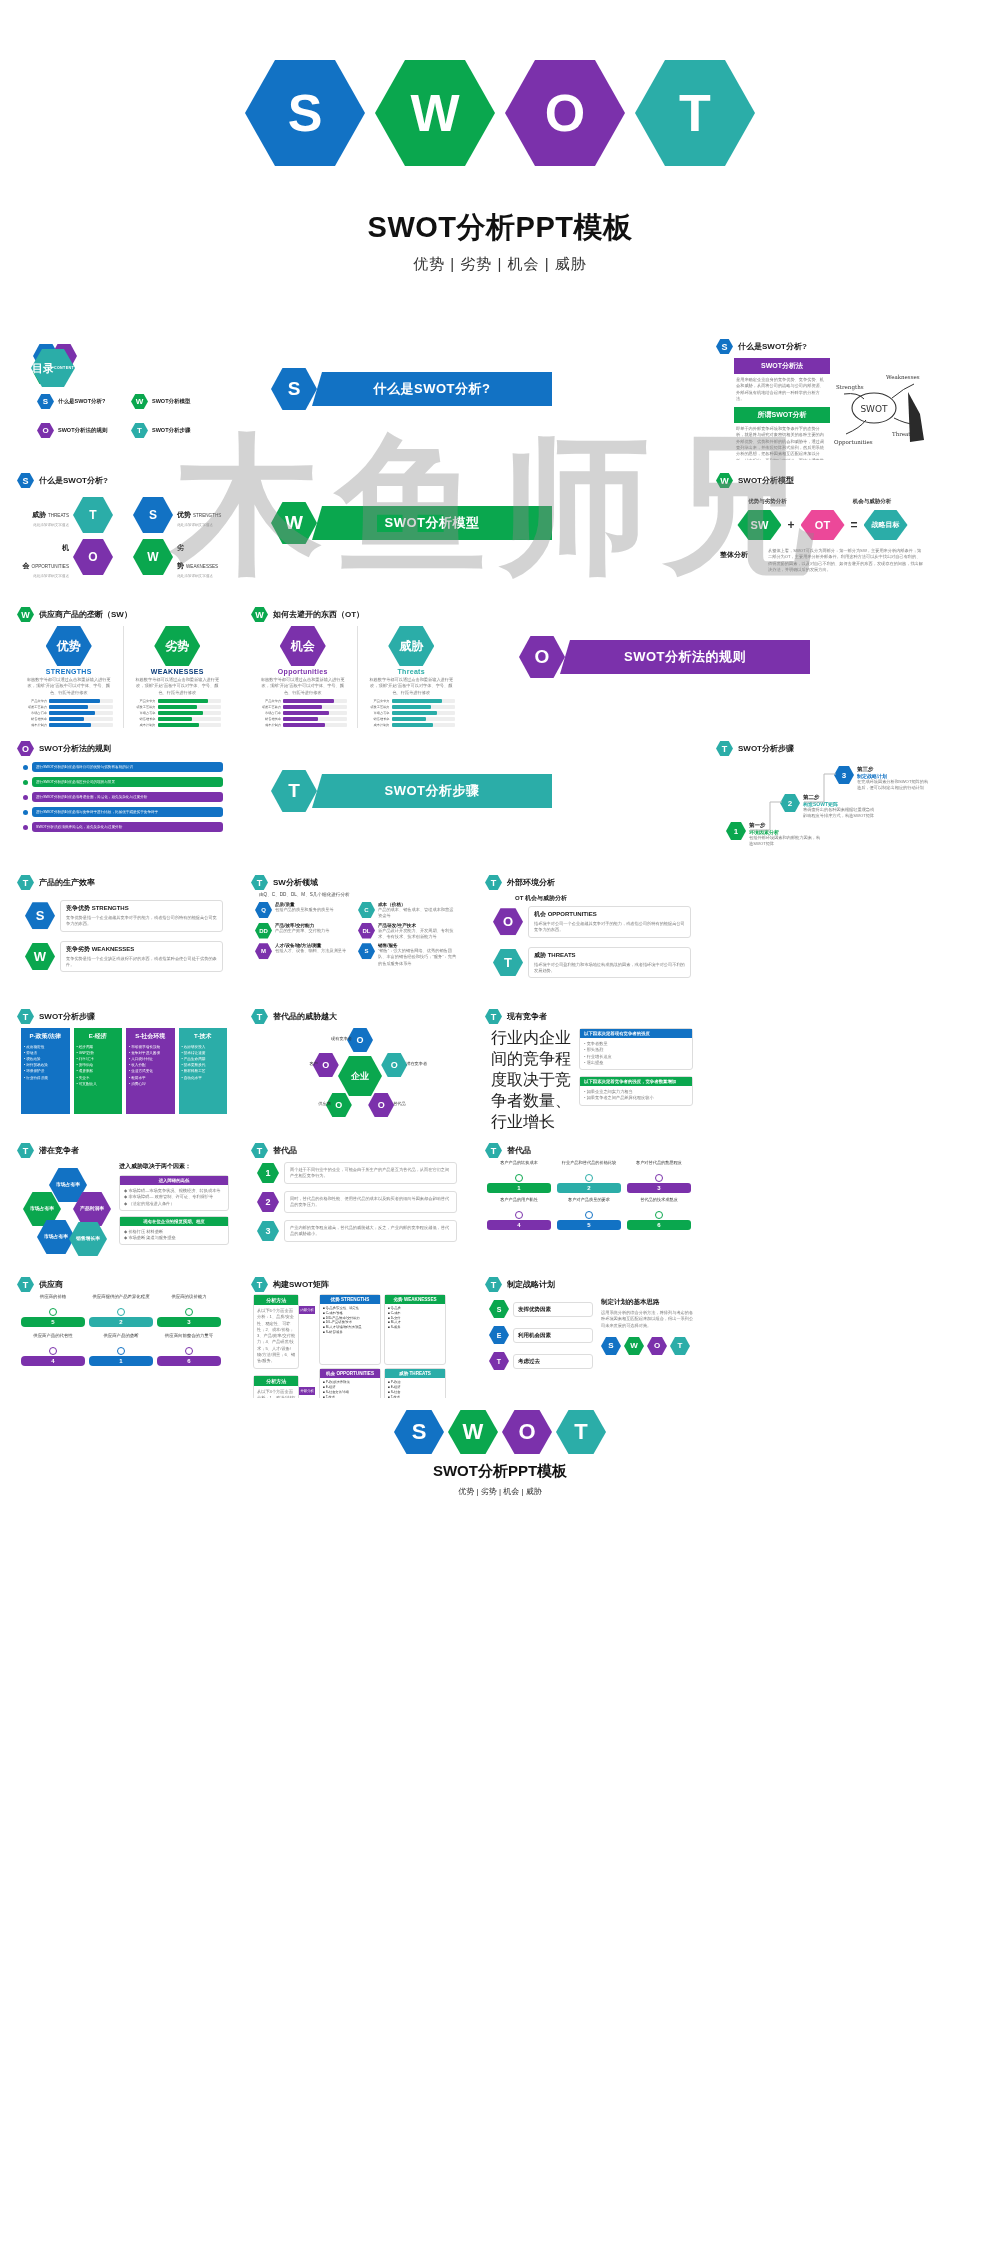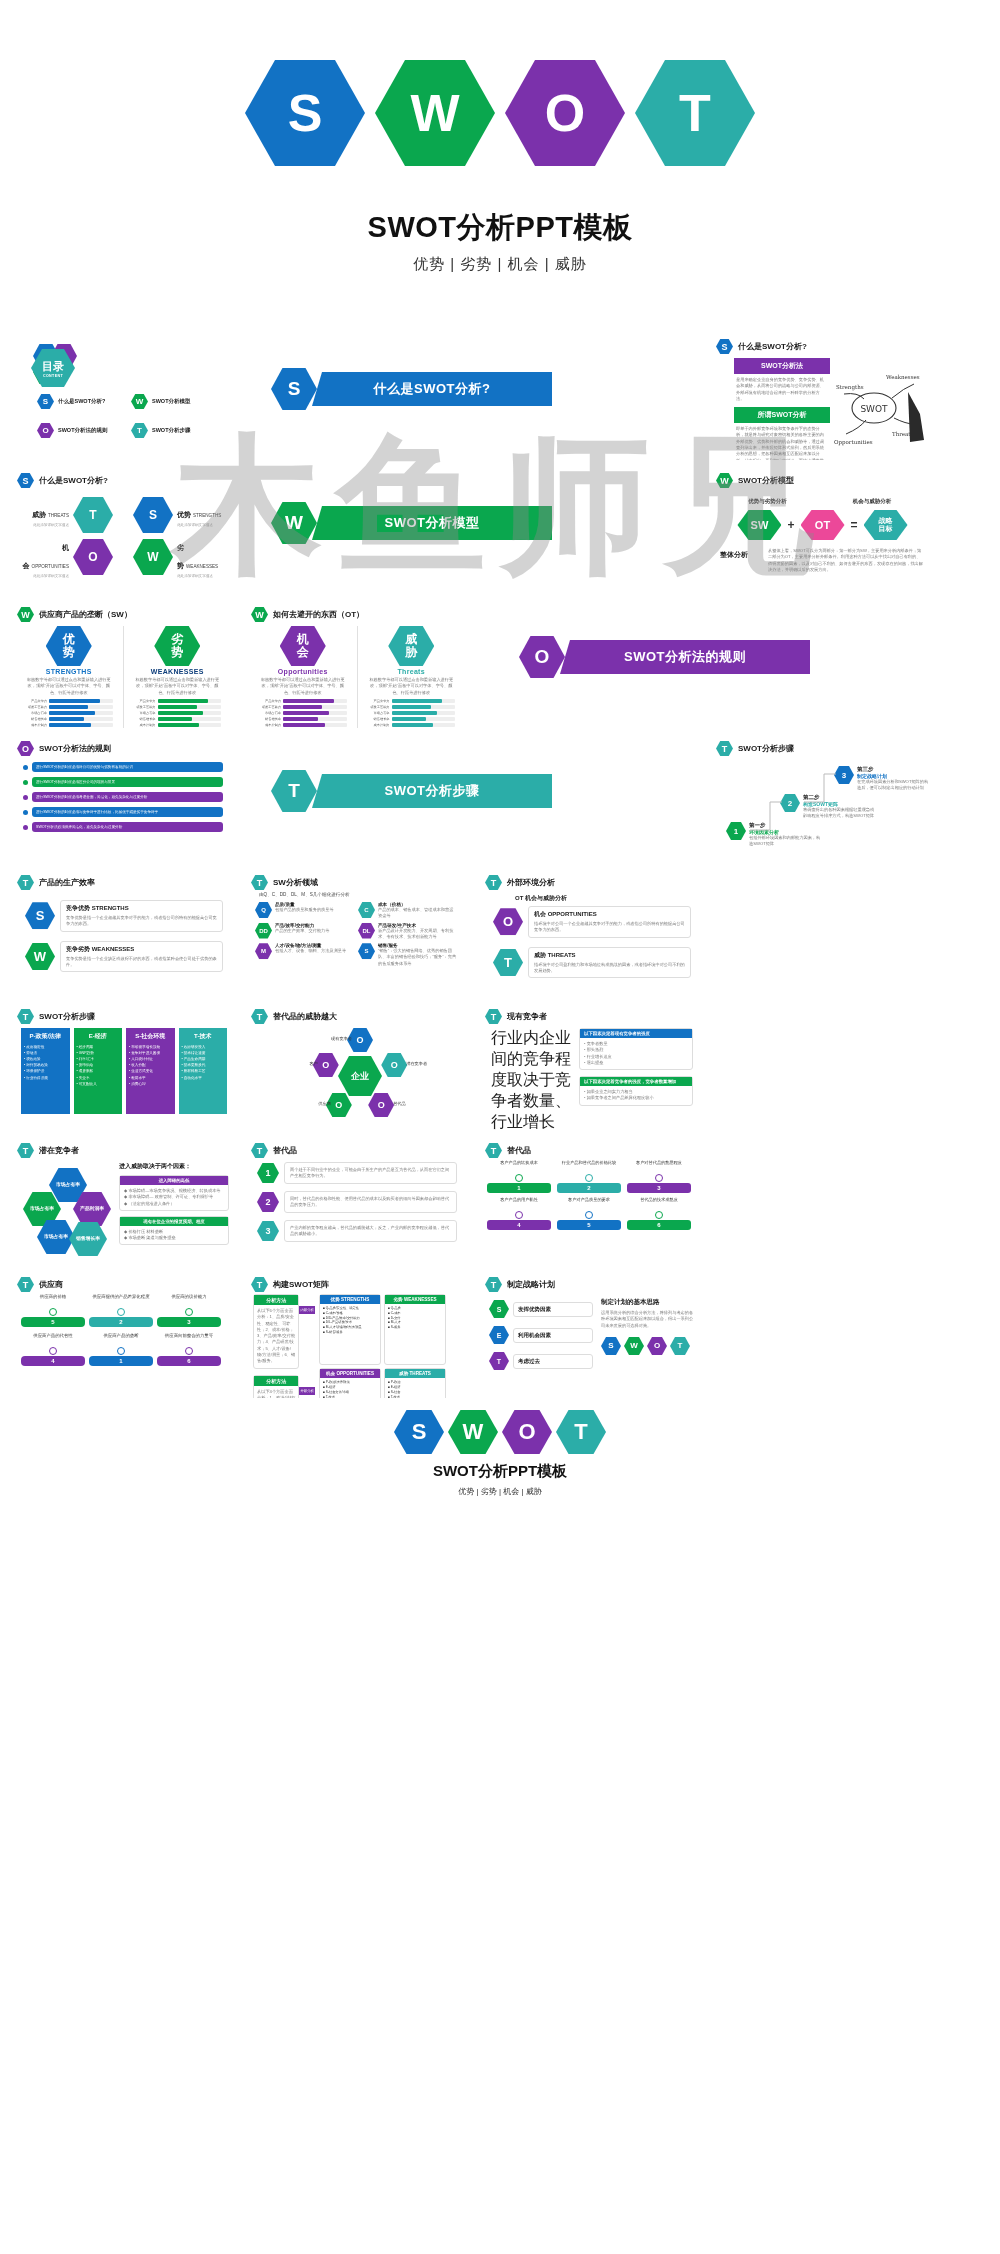--- a/index.html
+++ b/index.html
@@ -68,21 +68,21 @@
     clip-path: polygon(10px 0, 100% 0, 100% 100%, 0 100%);
     display:flex; align-items:center; justify-content:center;
     color:#fff; font-weight:bold; font-size:13px; letter-spacing:.5px;
   }
   .mini-txt { font-size:4.2px; color:#777; line-height:1.5; }
   .card { border:1px solid #ddd; border-radius:3px; }
   .chead { color:#fff; font-size:7px; font-weight:bold; text-align:center; padding:3px 0; }
 
   .hx {
     clip-path: polygon(25% 0%, 75% 0%, 100% 50%, 75% 100%, 25% 100%, 0% 50%);
-    display:flex; flex-direction:column; align-items:center; justify-content:center;
+    display:flex; flex-direction:row; align-items:center; justify-content:center;
     color:#fff; font-weight:bold;
     filter: drop-shadow(2px 2px 2px rgba(0,0,0,.18));
   }
   .lbl-en { font-size:7px; font-weight:bold; letter-spacing:.3px; }
   .ftr { position:relative; width:1000px; height:150px; }
 </style>
 </head>
 <body>
 
 <div class="cover">

